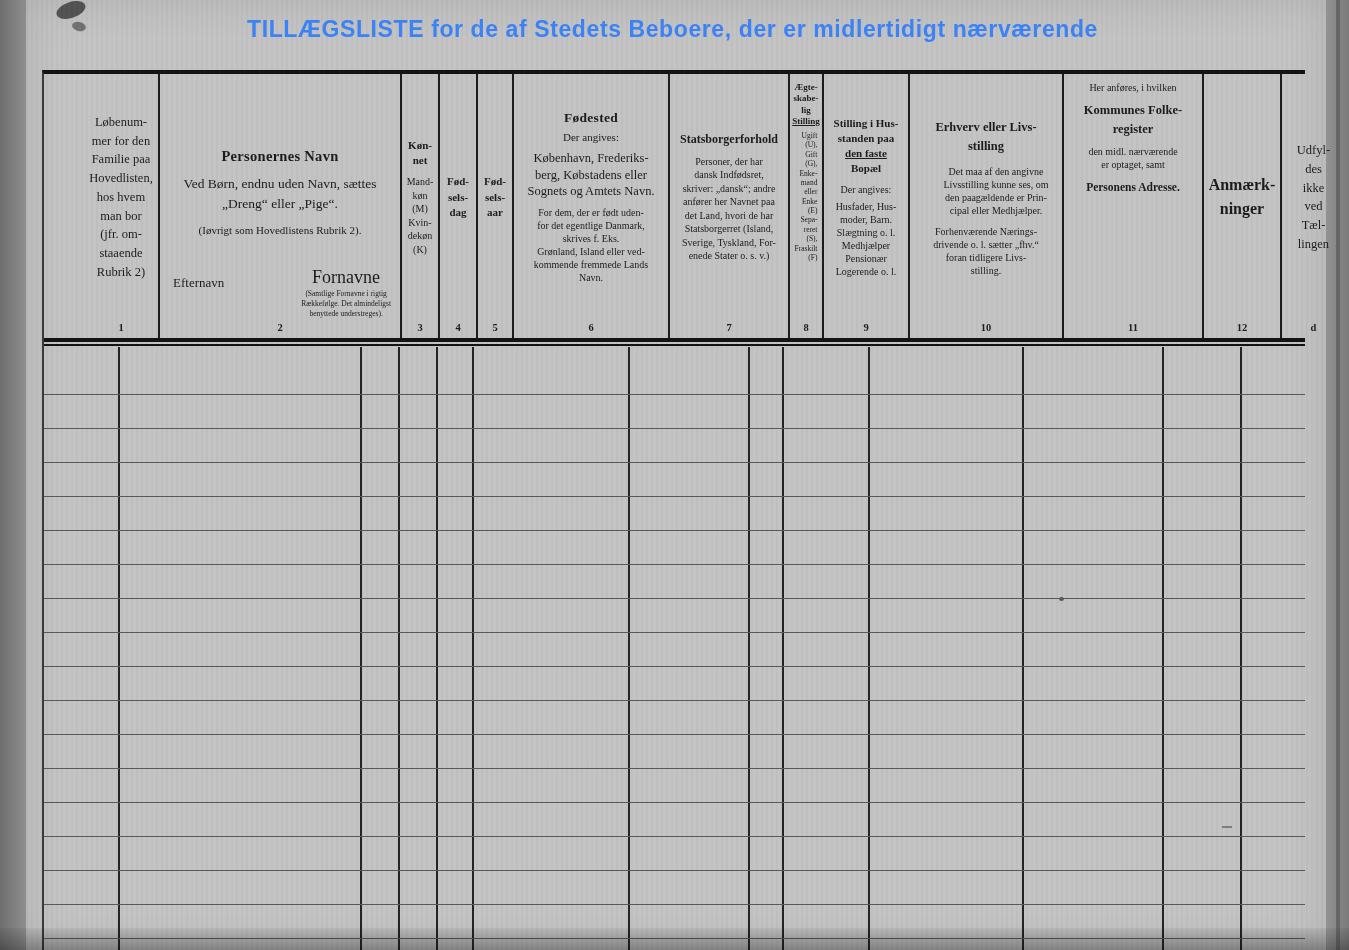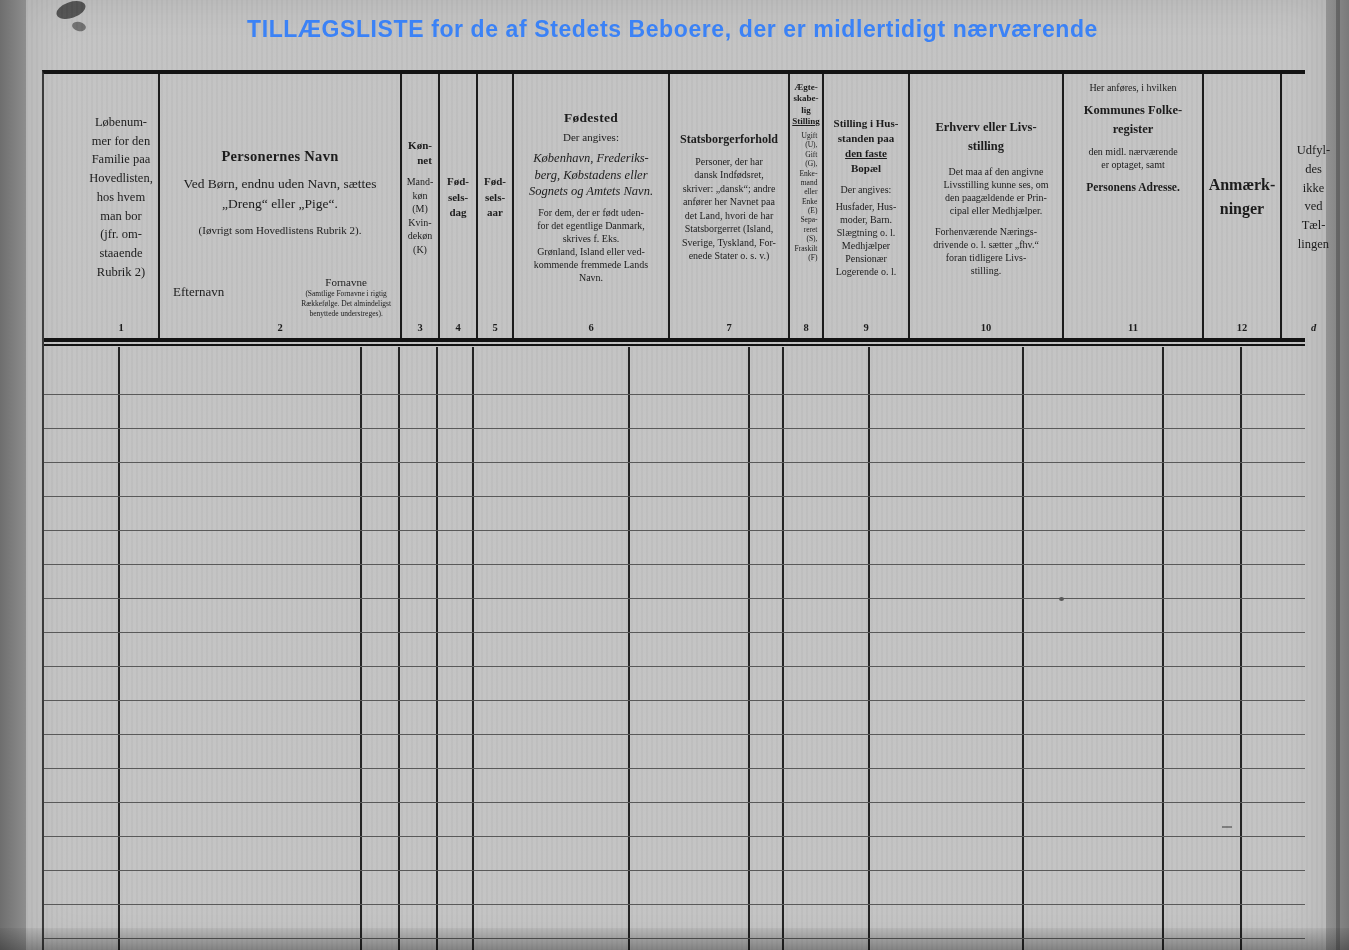--- a/index.html
+++ b/index.html
@@ -44,33 +44,33 @@
     display:flex;flex-direction:column;border-right:2px solid #1c1c1c;
     padding:0 3px;box-sizing:border-box;overflow:hidden;text-align:center;
   }
   .hcell.last{border-right:none;}
   .hcontent{flex:1;display:flex;flex-direction:column;justify-content:center;align-items:center;}
   .hcontent.top{justify-content:flex-start;}
   .pre{white-space:pre-line;}
   .hnum{margin-top:auto;padding:2px 0 5px;text-align:center;font-weight:700;font-size:10.5px;line-height:1;}
 
   .b{font-weight:700;}
-  .it{font-style:italic;}
+  .it{}
   .u{text-decoration:underline;}
 
   .c1-text{font-size:12.5px;line-height:1.5;}
   .c2-head{font-size:14.5px;letter-spacing:.3px;}
   .c2-p1{font-size:13.5px;line-height:1.45;margin-top:9px;}
   .c2-p2{font-size:11px;margin-top:11px;}
   .c2-footer{margin-top:auto;display:flex;width:100%;justify-content:space-between;align-items:flex-start;padding:0 6px 2px 10px;box-sizing:border-box;}
   .c2-efternavn{font-size:13px;margin-top:8px;}
   .c2-fornavne-wrap{text-align:center;}
-  .c2-fornavne{font-size:11px;text-align:center;}
+  .c2-fornavne{font-size:18px;text-align:center;}
   .c2-note{font-size:7.5px;line-height:1.3;margin-top:1px;}
-  .c3-head{font-size:11px;line-height:1.3;text-align:right;}
+  .c3-head{font-size:11px;line-height:1.3;}
   .c3-list{font-size:10px;line-height:1.35;margin-top:8px;}
   .c45-head{font-size:11px;line-height:1.4;}
   .c6-head{font-size:13.5px;letter-spacing:.3px;}
   .c6-sub{font-size:11px;margin-top:5px;}
   .c6-it{font-size:12.5px;line-height:1.3;margin-top:7px;}
   .c6-text{font-size:10px;line-height:1.3;margin-top:7px;}
   .c7-head{font-size:12px;}
   .c7-text{font-size:10px;line-height:1.35;margin-top:8px;}
   .c8-head{font-size:9px;line-height:1.25;padding-top:8px;}
   .c8-list{font-size:7.5px;line-height:1.25;margin-top:4px;text-align:right;}

